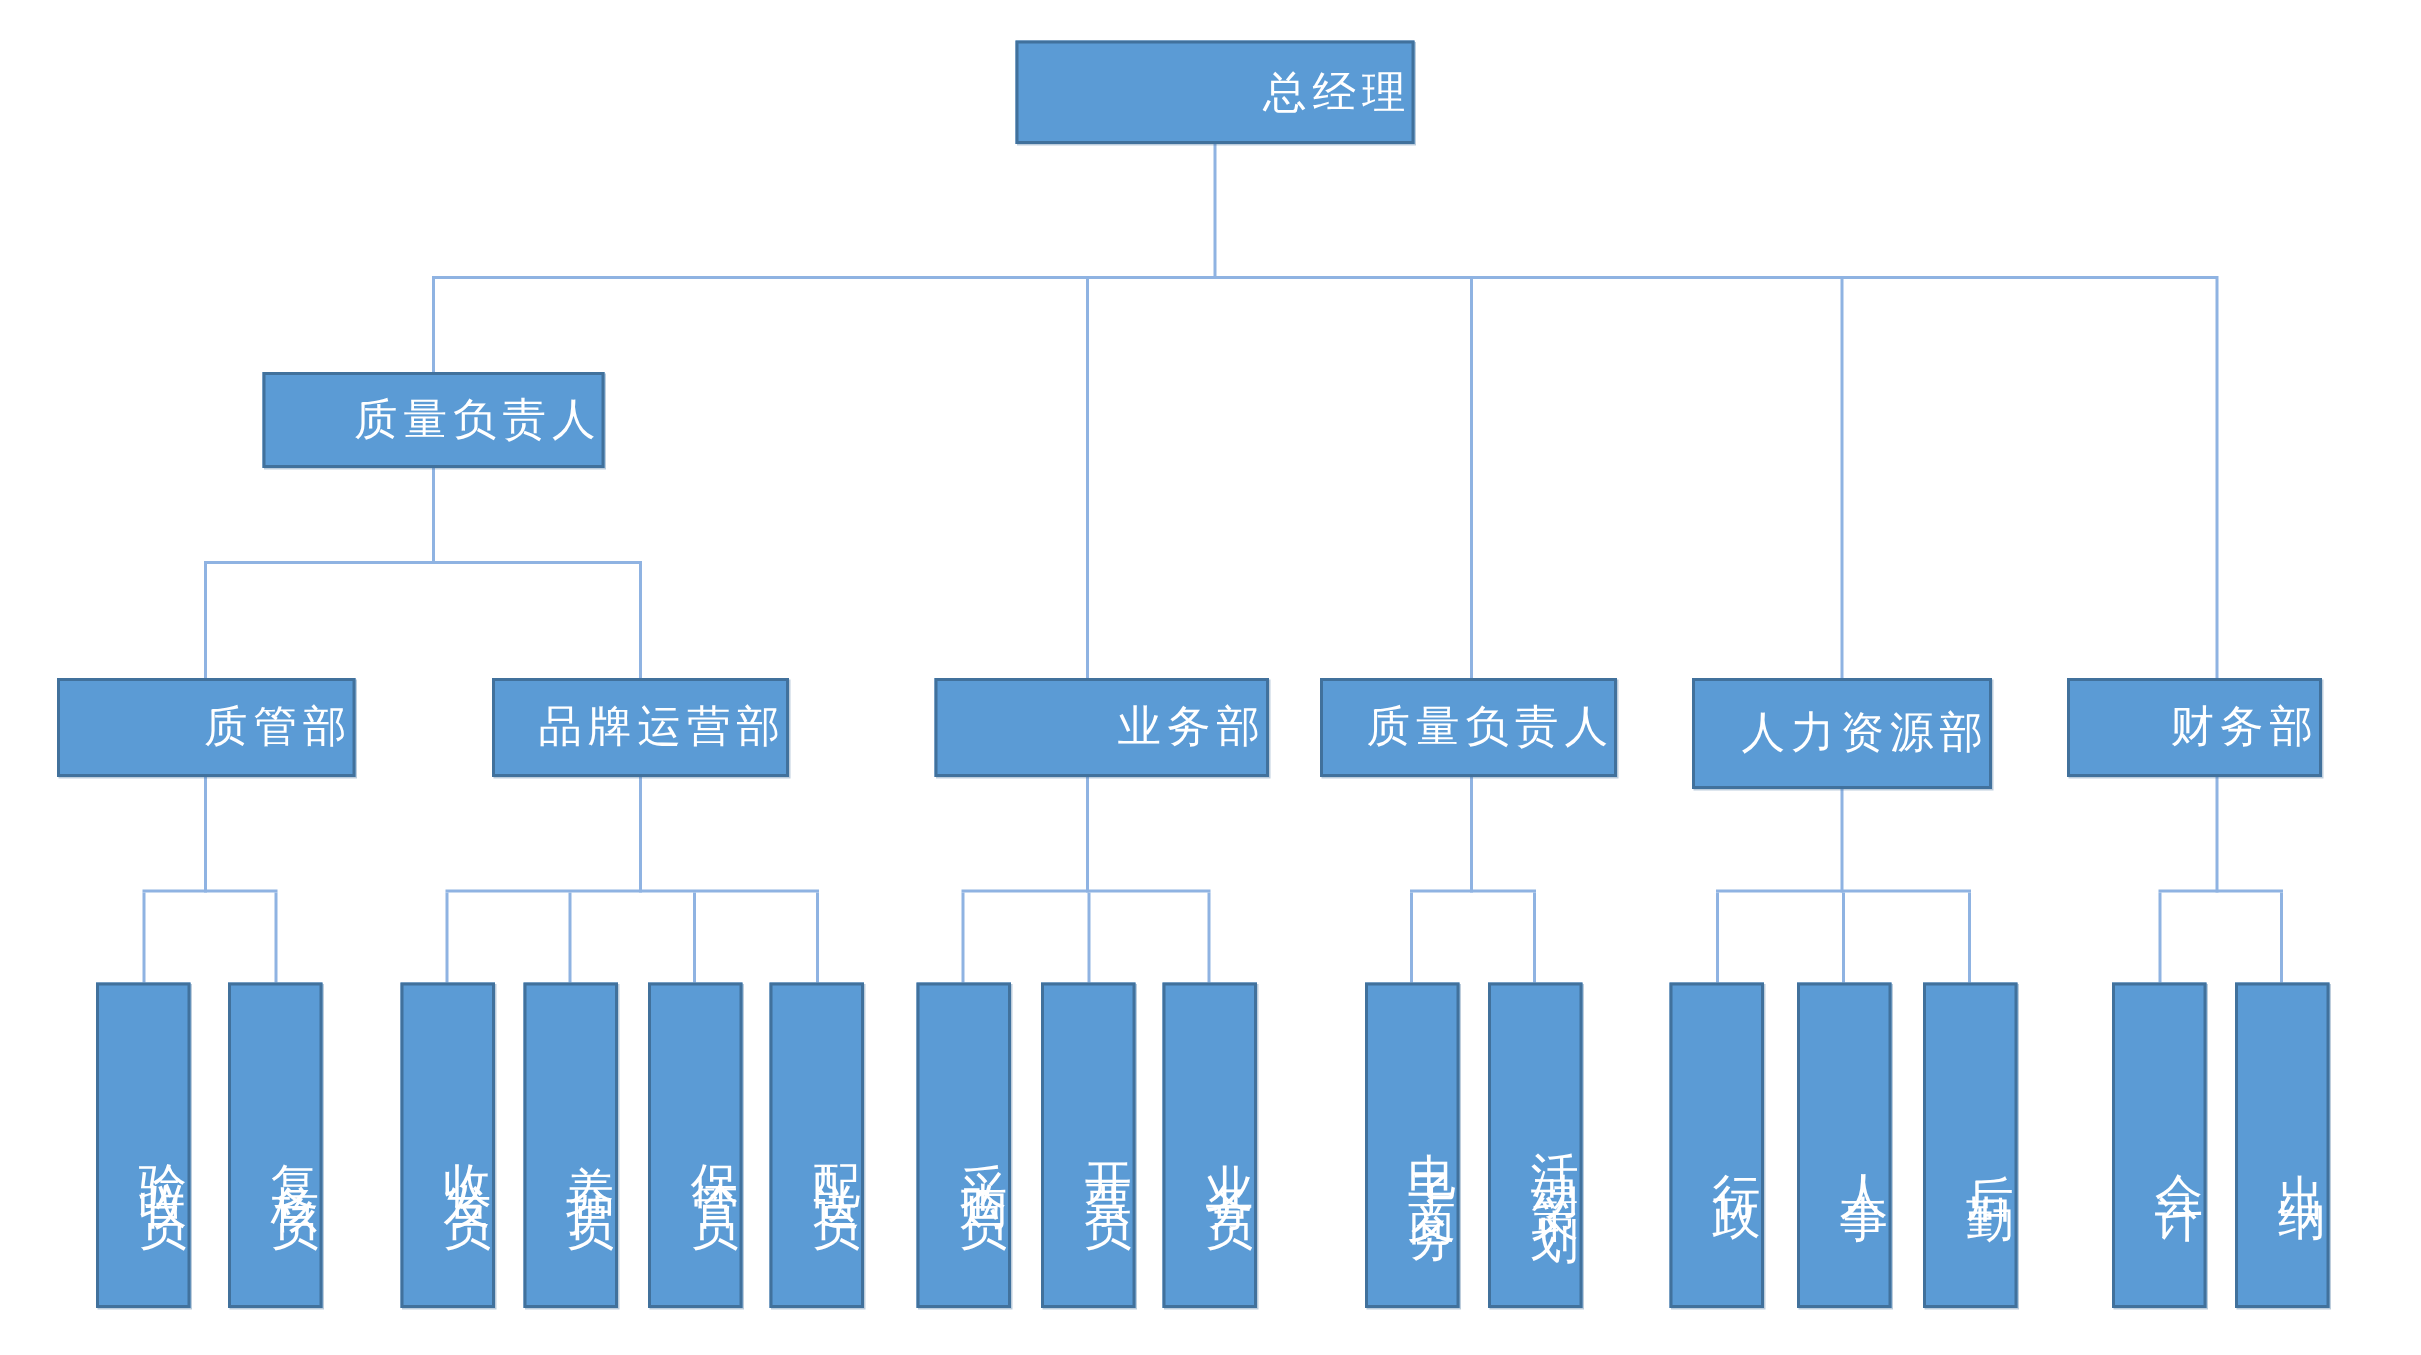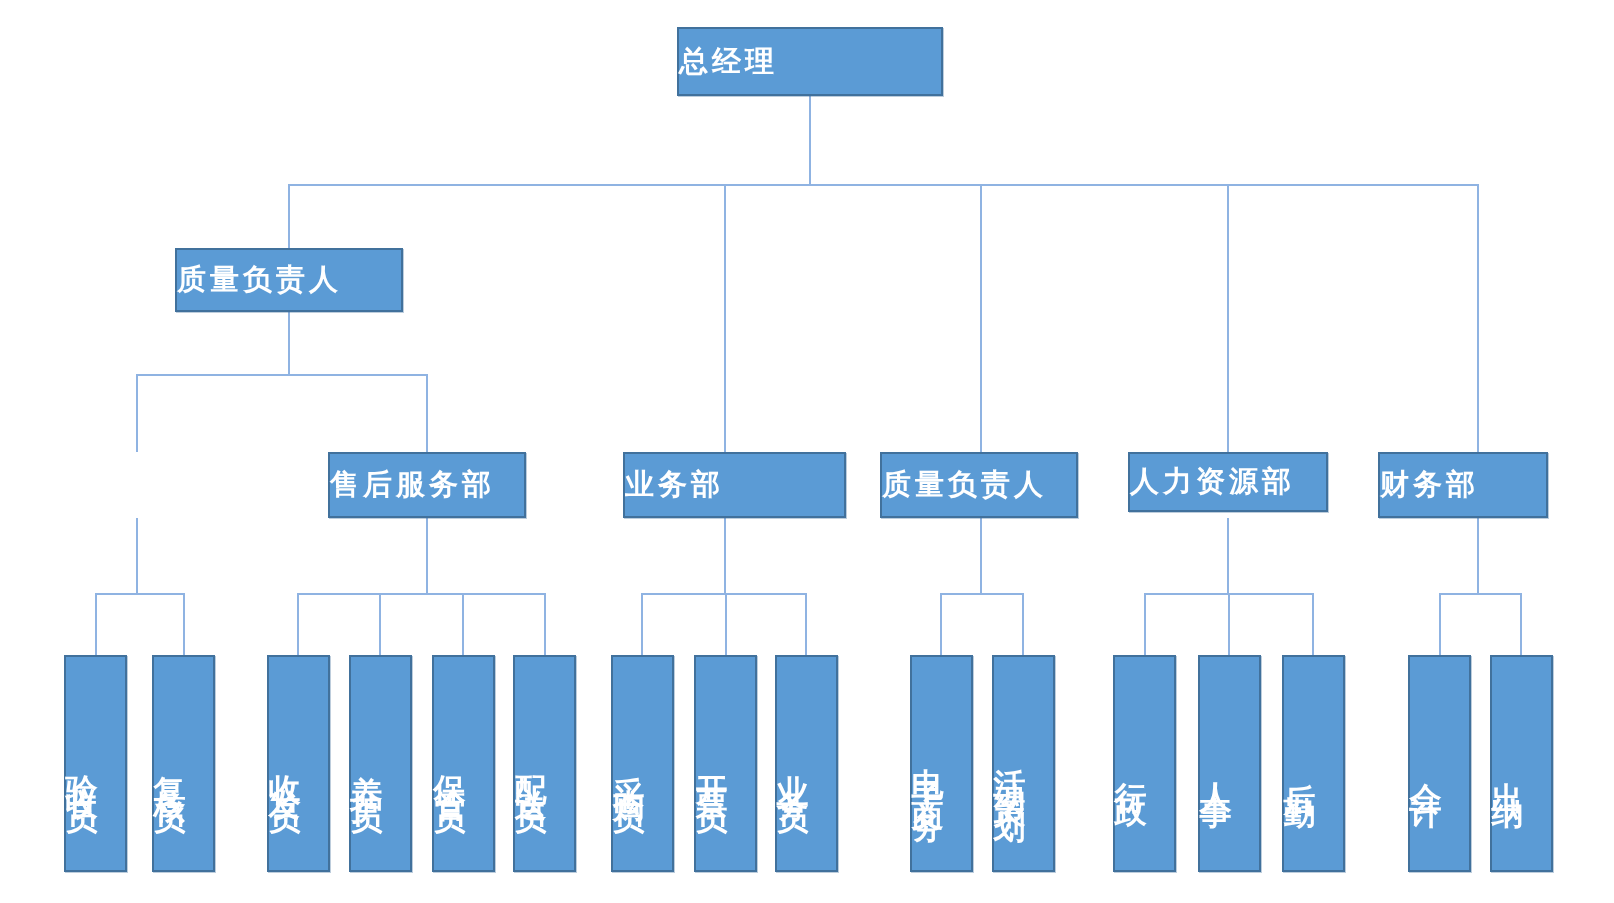--- a/index.html
+++ b/index.html
@@ -5,22 +5,22 @@
   html,body{margin:0;padding:0;background:#ffffff;}
   .canvas{
     position:relative;width:1614px;height:903px;background:#ffffff;
     font-family:"DejaVu Serif","Liberation Serif",serif;overflow:hidden;
   }
   .node{
     position:absolute;box-sizing:border-box;
     background:var(--node-fill,#5b9bd5);
     border:2px solid var(--node-border,#41719c);
     color:var(--node-text,#ffffff);
-    display:flex;align-items:center;justify-content:flex-start;
-    font-weight:bold;
+    display:flex;align-items:center;justify-content:flex-end;
+    font-weight:normal;
     box-shadow:1px 1px 0 rgba(65,113,156,.35);
   }
   .node.h .lbl{font-size:29px;letter-spacing:4px;white-space:nowrap;}
   .node.v .lbl{
     writing-mode:vertical-rl;text-orientation:upright;
     font-size:32px;letter-spacing:14px;line-height:1;
     margin-bottom:-14px;
   }
   .line{position:absolute;background:var(--connector,#8fb3e2);}
   .line.h{height:2px;}
@@ -78,30 +78,33 @@
   <div class="line v" style="left:1520px;top:595px;height:60px"></div>
 
   <div class="node h" style="left:677px;top:27px;width:266px;height:69px">
     <span class="lbl">总经理</span>
   </div>
 
   <div class="node h" style="left:175px;top:248px;width:228px;height:64px">
     <span class="lbl">质量负责人</span>
   </div>
 
+  <div class="node h" style="left:38px;top:452px;width:199px;height:66px">
+    <span class="lbl">质管部</span>
+  </div>
   <div class="node h" style="left:328px;top:452px;width:198px;height:66px">
-    <span class="lbl">售后服务部</span>
+    <span class="lbl">品牌运营部</span>
   </div>
   <div class="node h" style="left:623px;top:452px;width:223px;height:66px">
     <span class="lbl">业务部</span>
   </div>
   <div class="node h" style="left:880px;top:452px;width:198px;height:66px">
     <span class="lbl">质量负责人</span>
   </div>
-  <div class="node h" style="left:1128px;top:452px;width:200px;height:60px">
+  <div class="node h" style="left:1128px;top:452px;width:200px;height:74px">
     <span class="lbl">人力资源部</span>
   </div>
   <div class="node h" style="left:1378px;top:452px;width:170px;height:66px">
     <span class="lbl">财务部</span>
   </div>
 
   <div class="node v" style="left:64px;top:655px;width:63px;height:217px">
     <span class="lbl">验收员</span>
   </div>
   <div class="node v" style="left:152px;top:655px;width:63px;height:217px">

